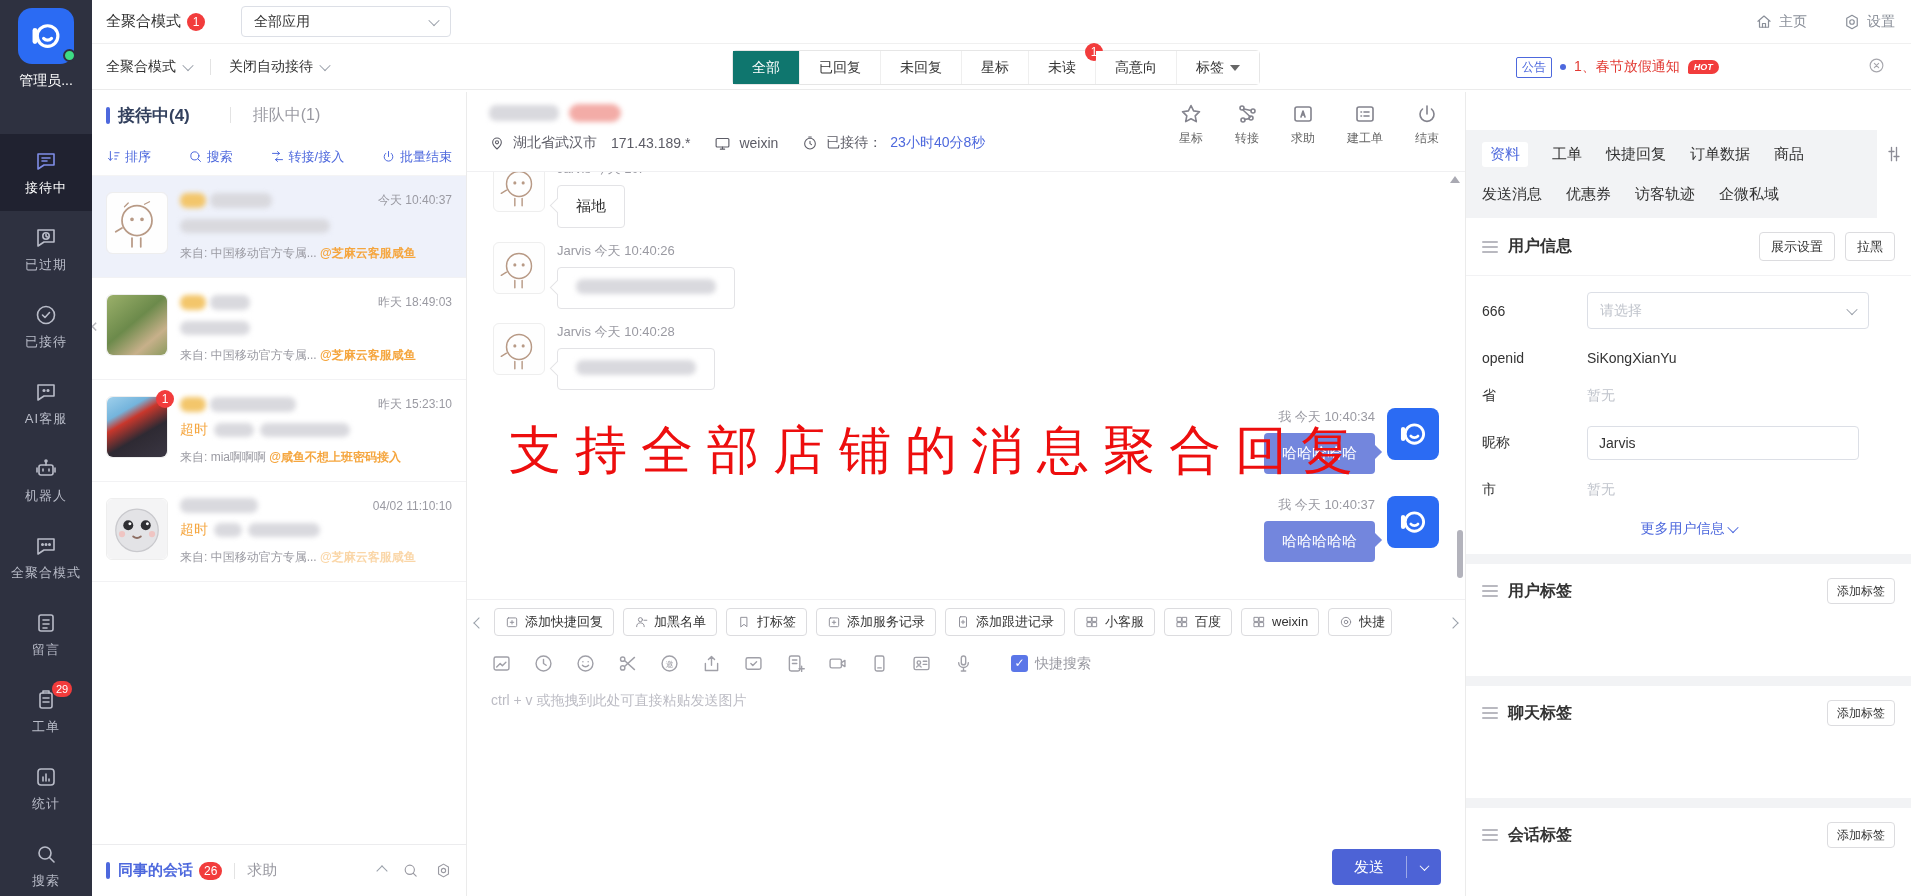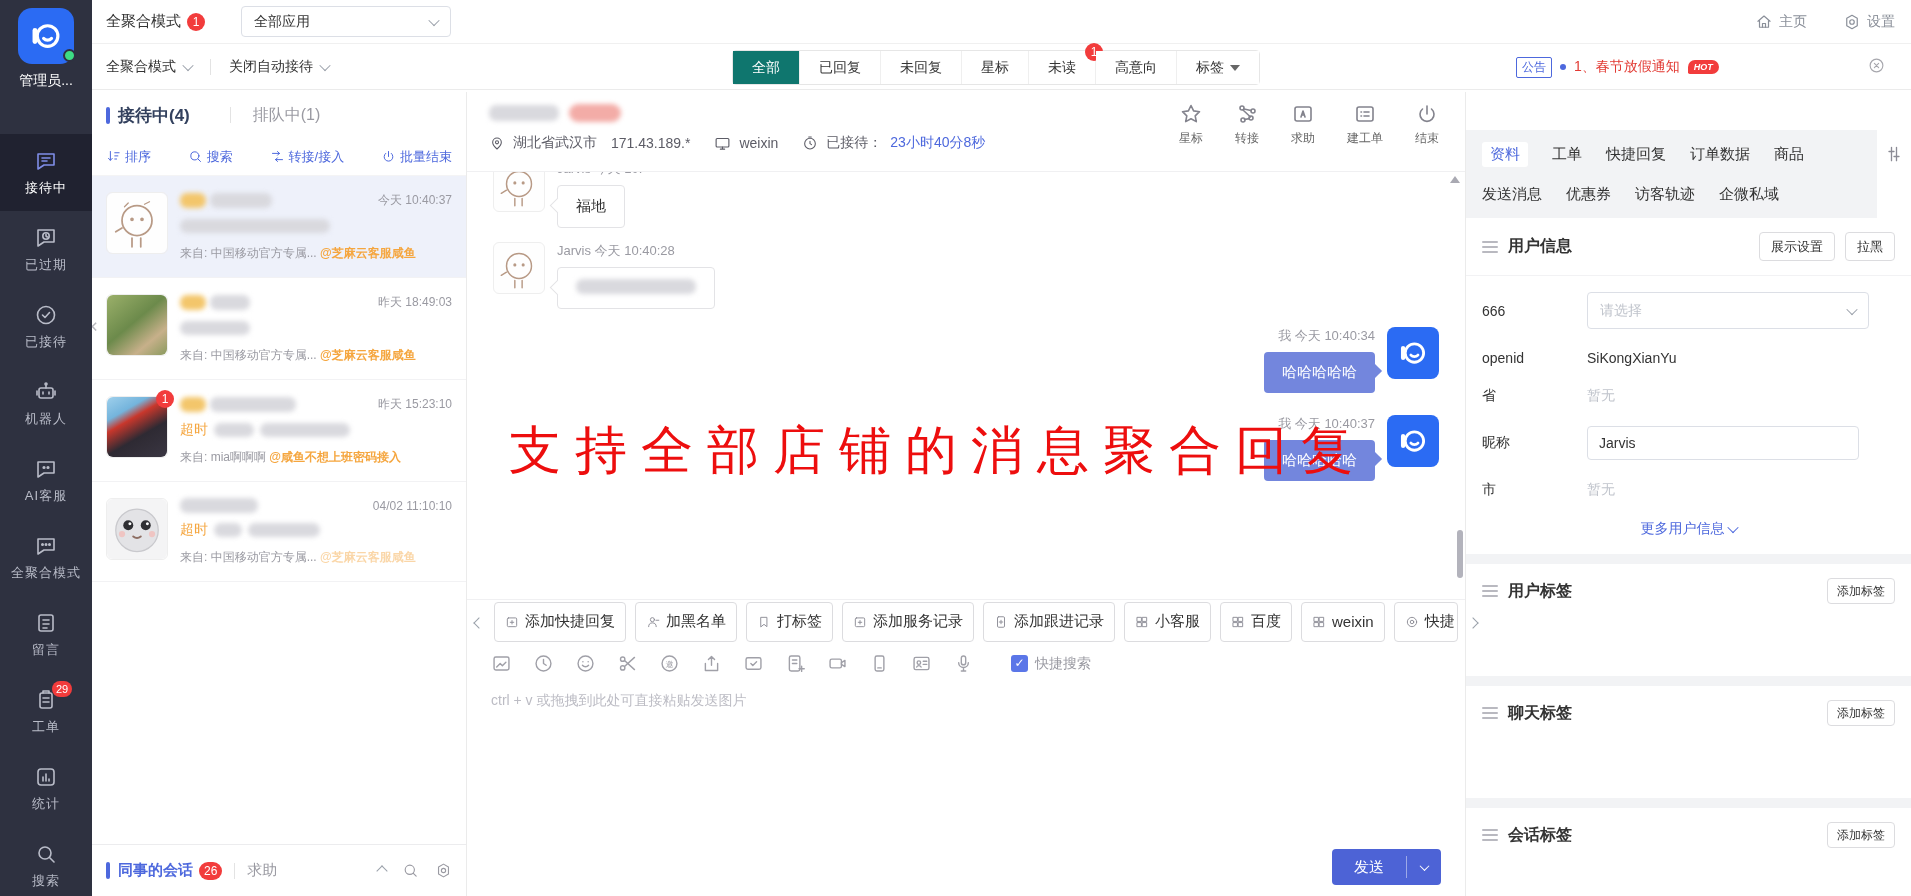--- a/index.html
+++ b/index.html
@@ -103,21 +103,21 @@
   .bubble:before { content:""; position:absolute; left:-6px; top:14px; width:10px; height:10px; background:#fff; border-left:1px solid #e3e3e6; border-bottom:1px solid #e3e3e6; transform:rotate(45deg); }
   .msg.mine { justify-content:flex-end; margin-top:18px; }
   .msg.mine .msg-col { margin:0 12px 4px 0; display:flex; flex-direction:column; align-items:flex-end; }
   .bubble.mine { background:#7386dd; border:none; color:#fff; }
   .bubble.mine:before { left:auto; right:-5px; background:#7386dd; border:none; }
   .logo-av { background:#2b6bf3; border-radius:8px; display:flex; align-items:center; justify-content:center; border:none; }
   .overlay-red { position:absolute; left:42px; top:244px; font-size:52px; letter-spacing:14px; color:#ed0e0e; font-weight:500; white-space:nowrap; z-index:6; }
   .scroll-up { position:absolute; right:5px; top:4px; width:0; height:0; border-left:5px solid transparent; border-right:5px solid transparent; border-bottom:7px solid #a9a9b2; }
   .scroll-thumb { position:absolute; right:2px; top:358px; width:6px; height:48px; border-radius:3px; background:#b3b3bc; }
   .chat-toolbar { height:44px; display:flex; align-items:center; gap:9px; padding:0 6px; border-top:1px solid #f0f0f2; }
-  .ct-btn { height:40px; display:flex; align-items:center; gap:6px; padding:0 10px; border:1px solid #dcdcdf; border-radius:4px; background:#fff; font-size:15px; color:#333; cursor:pointer; white-space:nowrap; }
+  .ct-btn { height:28px; display:flex; align-items:center; gap:6px; padding:0 10px; border:1px solid #dcdcdf; border-radius:4px; background:#fff; font-size:13px; color:#333; cursor:pointer; white-space:nowrap; }
   .ct-btn .bicon { color:#8b8b95; display:flex; }
   .ct-arrow { color:#9a9aa2; font-size:16px; cursor:pointer; padding:0 2px; flex:none; }
   .ct-btn.cut { overflow:hidden; max-width:64px; flex:none; }
   .input-area { position:relative; height:259px; padding:10px 0 0 24px; }
   .input-icons { display:flex; align-items:center; gap:21px; color:#a0a0a8; }
   .qsearch { display:flex; align-items:center; gap:7px; margin-left:16px; }
   .qs-box { width:17px; height:17px; border-radius:3px; background:#5b76e8; color:#fff; font-size:12px; line-height:17px; text-align:center; }
   .qs-label { color:#9a9aa2; font-size:14px; }
   .input-placeholder { margin-top:18px; color:#bcbcc4; font-size:14px; }
   .send-wrap { position:absolute; right:24px; bottom:17px; display:flex; height:36px; border-radius:4px; overflow:hidden; background:#4d63d6; color:#fff; cursor:pointer; }
@@ -189,34 +189,34 @@
     </div>
     <div class="nav-item">
       <svg class="sic" width="24" height="24" viewBox="0 0 24 24">
           <circle cx="12" cy="12" r="8.5"></circle>
           <path d="M8.5 12l2.5 2.5 4.5-5"></path>
         </svg>
       <span class="lbl">已接待</span>
     </div>
     <div class="nav-item">
       <svg class="sic" width="24" height="24" viewBox="0 0 24 24">
+          <path d="M4 5h16v11H10l-6 4z"></path>
+          <circle cx="10" cy="10.5" r="0.8" fill="currentColor"></circle>
+          <circle cx="14" cy="10.5" r="0.8" fill="currentColor"></circle>
+        </svg>
+      <span class="lbl">AI客服</span>
+    </div>
+    <div class="nav-item">
+      <svg class="sic" width="24" height="24" viewBox="0 0 24 24">
           <rect x="5" y="8" width="14" height="10" rx="2"></rect>
           <path d="M12 8V5"></path>
           <circle cx="12" cy="4" r="1"></circle>
           <path d="M9 12v2M15 12v2M3 11v4M21 11v4"></path>
         </svg>
       <span class="lbl">机器人</span>
-    </div>
-    <div class="nav-item">
-      <svg class="sic" width="24" height="24" viewBox="0 0 24 24">
-          <path d="M4 5h16v11H10l-6 4z"></path>
-          <circle cx="10" cy="10.5" r="0.8" fill="currentColor"></circle>
-          <circle cx="14" cy="10.5" r="0.8" fill="currentColor"></circle>
-        </svg>
-      <span class="lbl">AI客服</span>
     </div>
     <div class="nav-item">
       <svg class="sic" width="24" height="24" viewBox="0 0 24 24">
           <path d="M4 5h16v11H10l-6 4z"></path>
           <circle cx="8.5" cy="10.5" r="0.7" fill="currentColor"></circle>
           <circle cx="12" cy="10.5" r="0.7" fill="currentColor"></circle>
           <circle cx="15.5" cy="10.5" r="0.7" fill="currentColor"></circle>
         </svg>
       <span class="lbl">全聚合模式</span>
     </div>
@@ -559,20 +559,39 @@
               <circle cx="20" cy="21" r="0.8" fill="#b89a86"></circle>
                 <circle cx="28" cy="21" r="0.8" fill="#b89a86"></circle>
             </g>
           </svg>
           <div class="msg-col">
             <div class="msg-meta">Jarvis 今天 10:</div>
             <div class="bubble">福地</div>
           </div>
         </div>
 
+        <div class="msg">
+          <svg class="msg-avatar" viewBox="0 0 48 48" style="background:#fefefe">
+            <g fill="none" stroke="#b89a86" stroke-width="1.4" stroke-linecap="round">
+              <circle cx="24" cy="22" r="12"></circle>
+                <path d="M20 36v7M27 36v7M12 28l-5 3"></path>
+              <circle cx="20" cy="21" r="0.8" fill="#b89a86"></circle>
+                <circle cx="28" cy="21" r="0.8" fill="#b89a86"></circle>
+            </g>
+          </svg>
+          <div class="msg-col">
+            <div class="msg-meta">
+              <span>Jarvis</span>
+              <span>今天 10:40:26</span>
+            </div>
+            <div class="bubble">
+              <span class="blob" style="width:140px;height:15px"></span>
+            </div>
+          </div>
+        </div>
 
         <div class="msg">
           <svg class="msg-avatar" viewBox="0 0 48 48" style="background:#fefefe">
             <g fill="none" stroke="#b89a86" stroke-width="1.4" stroke-linecap="round">
               <circle cx="24" cy="22" r="12"></circle>
                 <path d="M20 36v7M27 36v7M12 28l-5 3"></path>
               <circle cx="20" cy="21" r="0.8" fill="#b89a86"></circle>
                 <circle cx="28" cy="21" r="0.8" fill="#b89a86"></circle>
             </g>
           </svg>

